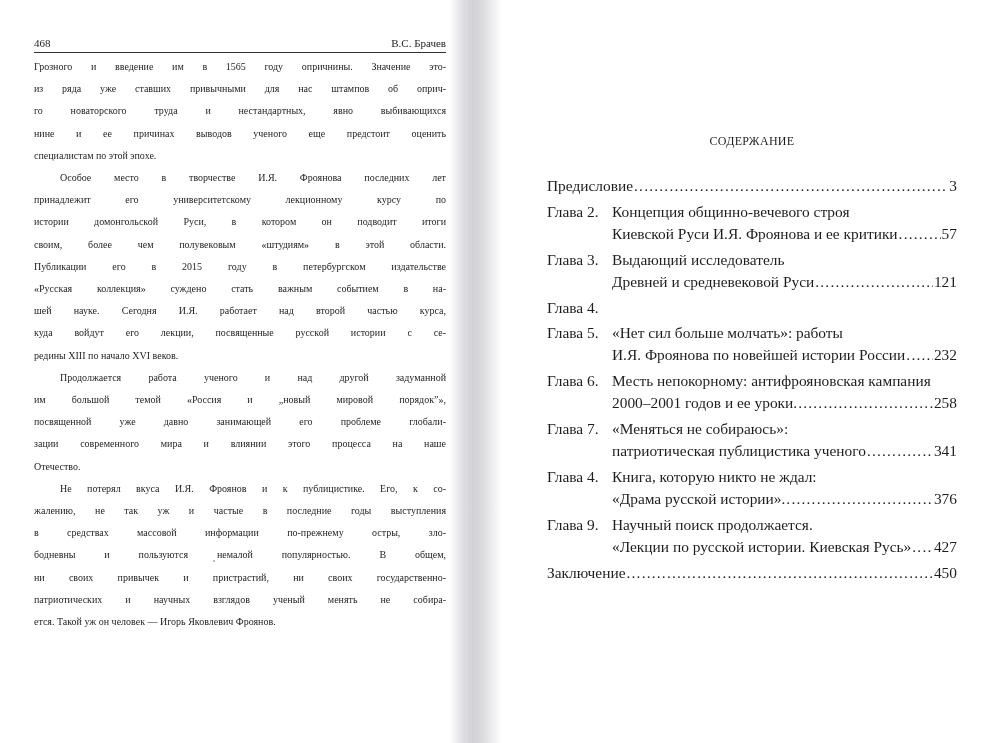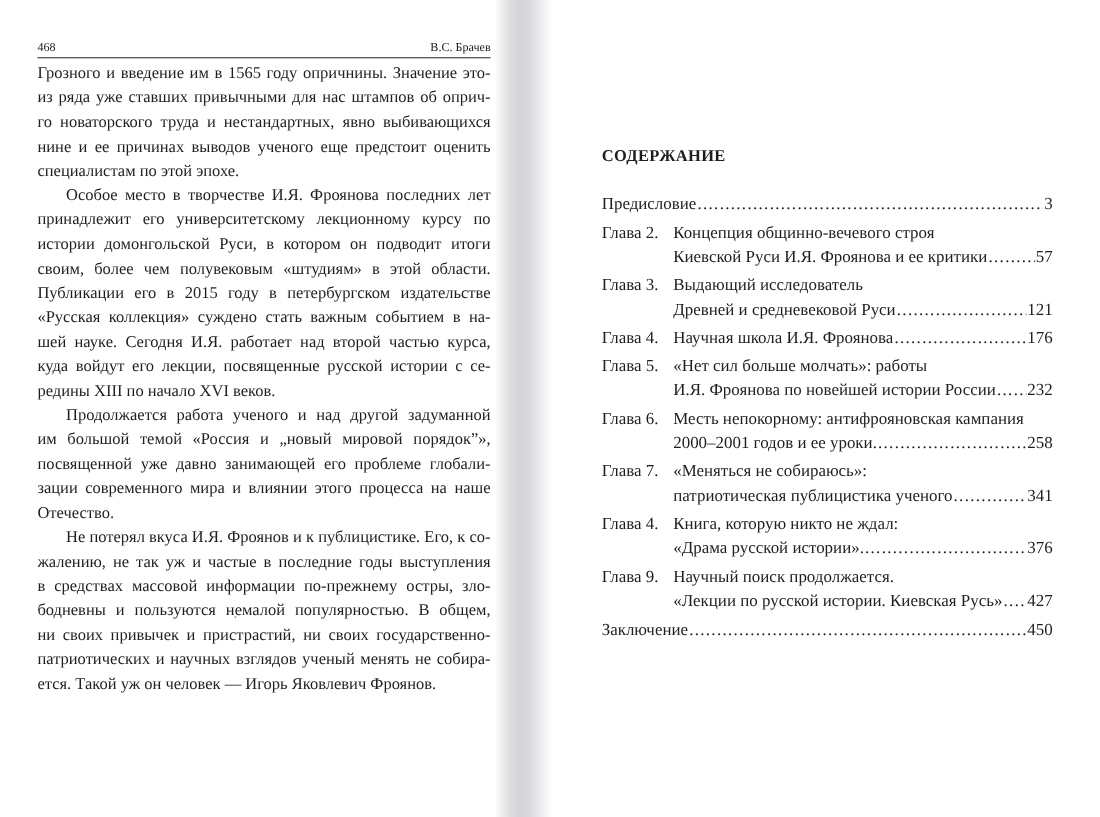--- a/index.html
+++ b/index.html
@@ -19,31 +19,31 @@
   .page-left { position: absolute; left: 34px; top: 0; width: 412px; }
   .running-head {
     position: absolute; top: 36px; left: 0; width: 412px; height: 16px;
     border-bottom: 1px solid #333;
     font-size: 11px;
   }
   .running-head .num { position: absolute; left: 0; top: 1px; }
   .running-head .author { position: absolute; right: 0; top: 1px; }
   .body-text {
     position: absolute; top: 56px; left: 0; width: 412px;
-    font-size: 15px; line-height: 22.2px;
+    font-size: 10px; line-height: 22.2px;
   }
   .body-text .line { display: block; text-align: justify; text-align-last: justify; white-space: nowrap; }
   .body-text .line.last { text-align-last: left; }
   .body-text .line.indent { text-indent: 26px; }
   .stray-dot { position: absolute; left: 179px; top: 560px; width: 2px; height: 2px; background: #aaa; border-radius: 1px; }
 
   .page-right { position: absolute; left: 547px; top: 0; width: 410px; }
   .toc-title {
-    position: absolute; top: 134px; left: 0; width: 410px; 
-    font-weight: bold; font-size: 15px; letter-spacing: 0.3px;
+    position: absolute; top: 134px; left: 0; width: 410px; text-align: center;
+    font-weight: normal; font-size: 12px; letter-spacing: 0.3px;
   }
   .toc { position: absolute; top: 175px; left: 0; width: 410px; font-size: 15.4px; line-height: 22.2px; }
   .toc-entry { position: relative; margin-bottom: 3.5px; }
   .toc-entry .row { display: flex; align-items: baseline; white-space: nowrap; }
   .toc-entry .chapter-label { width: 65px; flex: none; }
   .toc-entry .lines { flex: 1; min-width: 0; }
   .toc-entry .lead-row { display: flex; align-items: center; }
   .toc-entry .lead-text { flex: none; }
   .toc-entry .dots {
     flex: 1; overflow: hidden; white-space: nowrap; margin: 0 1px;
@@ -130,27 +130,20 @@
                 <span class="lead-text">Древней и средневековой Руси</span>
                 <span class="dots"></span>
                 <span class="page">121</span>
               </div>
             </div>
           </div>
         </div>
         <div class="toc-entry">
           <div class="row">
             <span class="chapter-label">Глава 4.</span>
-            <div class="lines">
-              <div class="lead-row">
-                <span class="lead-text">Научная школа И.Я. Фроянова</span>
-                <span class="dots"></span>
-                <span class="page">176</span>
-              </div>
-            </div>
           </div>
         </div>
         <div class="toc-entry">
           <div class="row">
             <span class="chapter-label">Глава 5.</span>
             <div class="lines">
               <div>«Нет сил больше молчать»: работы</div>
               <div class="lead-row">
                 <span class="lead-text">И.Я. Фроянова по новейшей истории России</span>
                 <span class="dots"></span>

